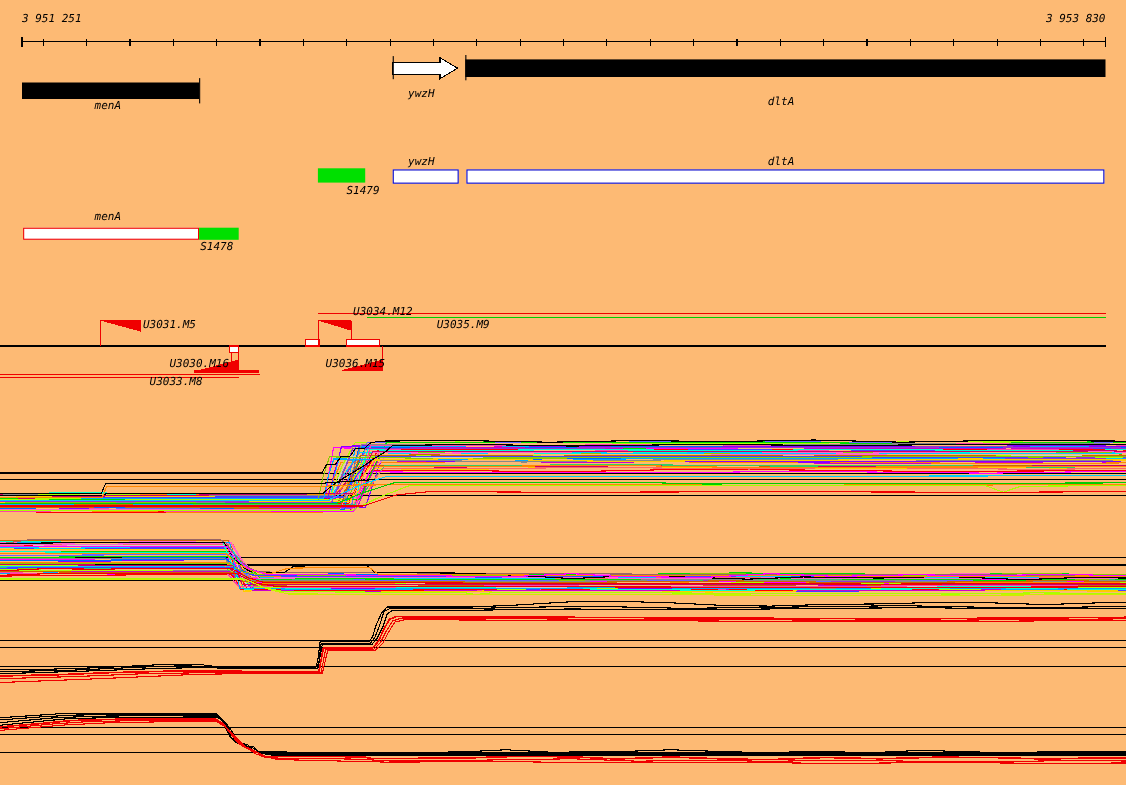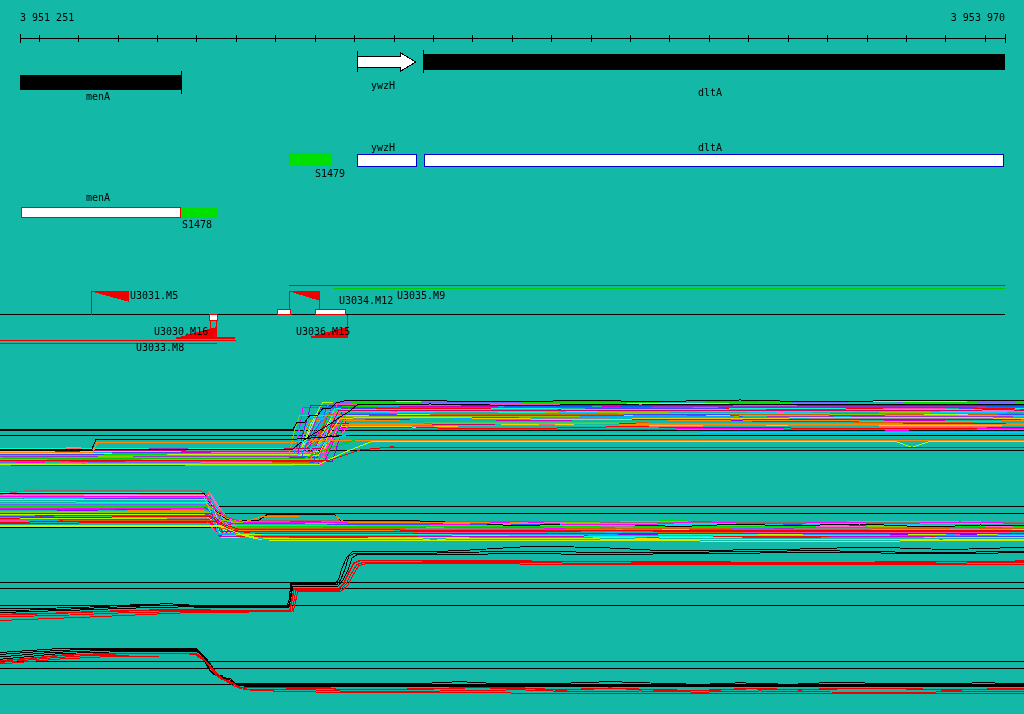--- a/index.html
+++ b/index.html
@@ -1,17 +1,17 @@
 <!DOCTYPE html>
 <html><head>
 <meta charset="utf-8">
 <style>
   html,body{margin:0;padding:0;background:#fff;}
-  #screen{position:relative;width:1024px;height:714px;background:#14b8a6;overflow:hidden;
-          font-family:"DejaVu Sans Mono","Liberation Mono",monospace;}
+  #screen{position:relative;width:1024px;height:714px;background:#fdba74;overflow:hidden;
+          font-family:"DejaVu Sans Mono","Liberation Mono",monospace;font-style:italic;}
   #gfx{position:absolute;left:0;top:0;}
   .lbl{position:absolute;font-size:10px;line-height:10px;color:#000;white-space:pre;}
   .lbl.right{transform:translateX(-100%);}
   .black-box{position:absolute;background:#000;}
   .green-box{position:absolute;background:#00e000;}
   .blue-box{position:absolute;border:1px solid #0000cc;background:#fff;box-sizing:border-box;}
   .red-box{position:absolute;border:1px solid #f00000;background:#fff;box-sizing:border-box;}
   .vbar{position:absolute;background:#000;}
 </style>
 </head>
@@ -205,29 +205,29 @@
 
   <div class="green-box" style="left: 289px; top: 153px; width: 43px; height: 13px;"></div>
   <div class="blue-box" style="left: 357px; top: 154px; width: 60px; height: 13px;"></div>
   <div class="blue-box" style="left: 424px; top: 154px; width: 580px; height: 13px;"></div>
 
   <div class="red-box" style="left: 21px; top: 207px; width: 160px; height: 11px;"></div>
   <div class="green-box" style="left: 181px; top: 207px; width: 36px; height: 11px;"></div>
 
   <div id="labels">
     <span class="lbl" style="left: 20px; top: 13px;">3 951 251</span>
-    <span class="lbl right" style="left: 1005px; top: 13px;">3 953 970</span>
+    <span class="lbl right" style="left: 1005px; top: 13px;">3 953 830</span>
     <span class="lbl" style="left: 86px; top: 92px;">menA</span>
     <span class="lbl" style="left: 371px; top: 81px;">ywzH</span>
     <span class="lbl" style="left: 698px; top: 88px;">dltA</span>
     <span class="lbl" style="left: 371px; top: 143px;">ywzH</span>
     <span class="lbl" style="left: 698px; top: 143px;">dltA</span>
     <span class="lbl" style="left: 291px; top: 169px; margin-left: 24px;">S1479</span>
     <span class="lbl" style="left: 86px; top: 193px;">menA</span>
     <span class="lbl" style="left: 182px; top: 220px;">S1478</span>
   <span class="lbl" style="left: 130px; top: 291px; text-align: center;">U3031.M5</span>
-      <span class="lbl" style="left: 321px; top: 296px; margin-left: 18px;">U3034.M12</span>
+      <span class="lbl" style="left: 321px; top: 279px;">U3034.M12</span>
       <span class="lbl" style="left: 352px; top: 291px; padding-left: 45px;">U3035.M9</span>
       <span class="lbl" style="left: 121px; top: 327px; margin-left: 33px;">U3030.M16</span>
       <span class="lbl" style="left: 136px; top: 327px; margin-top: 16px;">U3033.M8</span>
       <span class="lbl" style="left: 252px; top: 327px; padding-left: 44px;">U3036.M15</span>
     </div>
 </div>
 
 </body></html>

